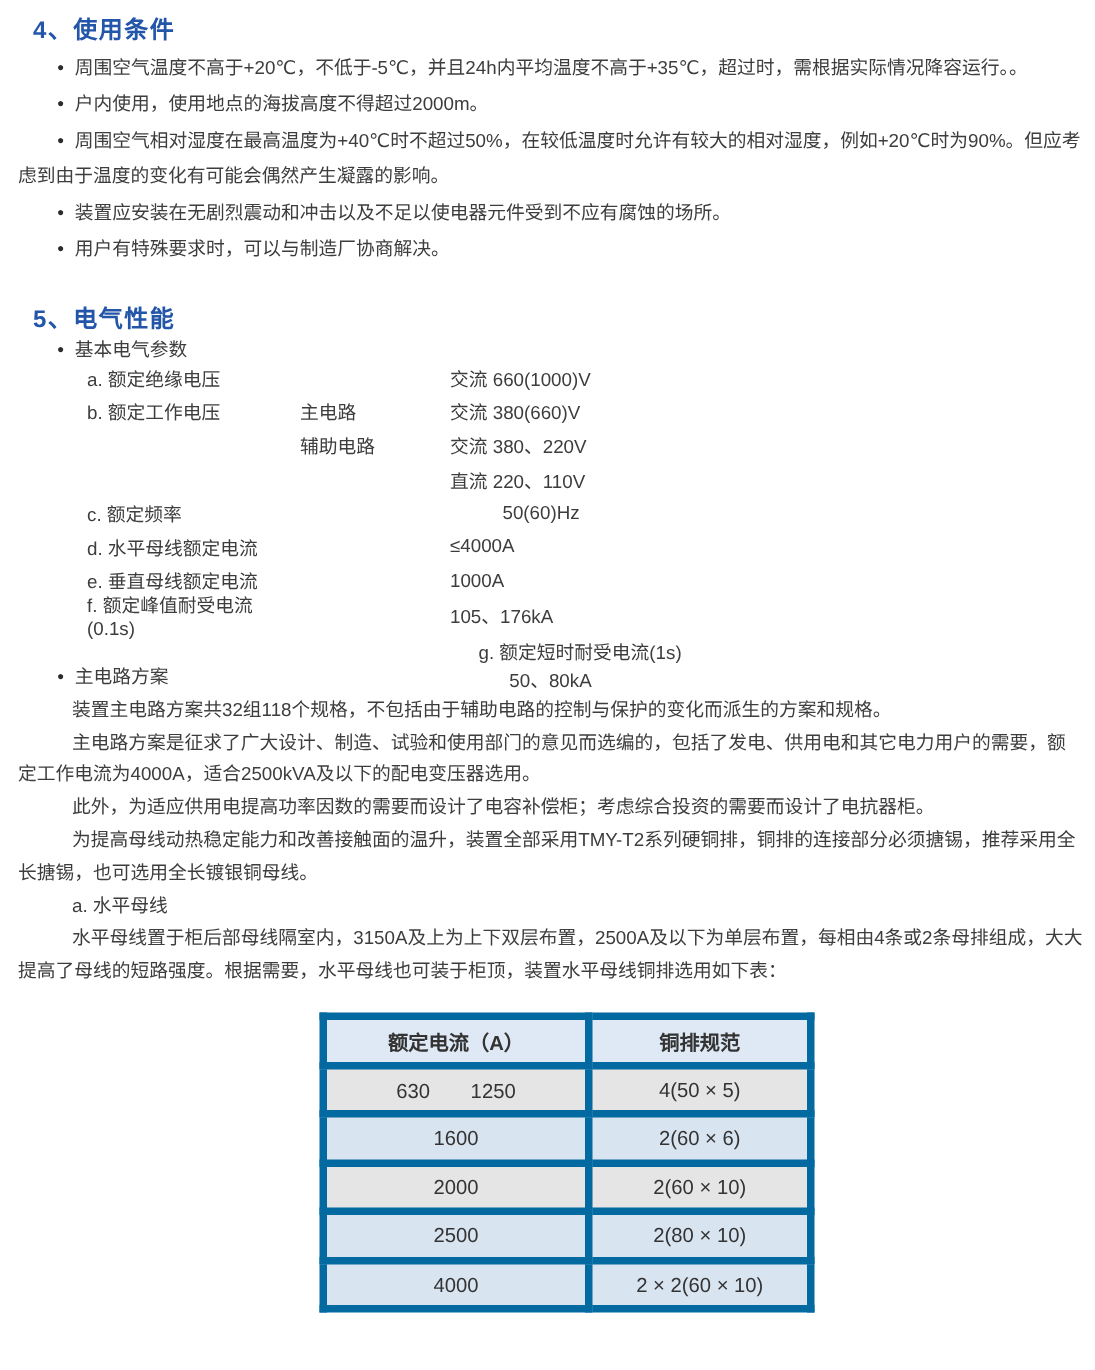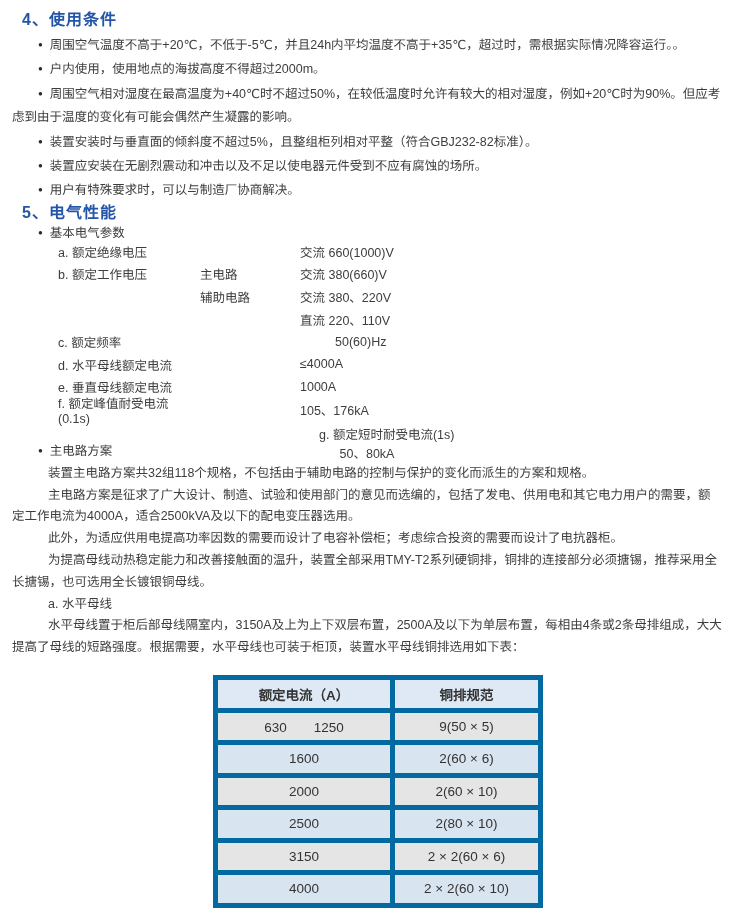--- a/index.html
+++ b/index.html
@@ -98,21 +98,20 @@
 <body>
 
 <div class="page">
 
   <h2 class="sec-heading" id="sec4-heading">4、使用条件</h2>
 
   <div class="bullets">
     <p class="bullet"><span class="dot">●</span><span>周围空气温度不高于+20℃，不低于-5℃，并且24h内平均温度不高于+35℃，超过时，需根据实际情况降容运行。。</span></p>
     <p class="bullet"><span class="dot">●</span><span>户内使用，使用地点的海拔高度不得超过2000m。</span></p>
     <p class="bullet"><span class="dot">●</span><span>周围空气相对湿度在最高温度为+40℃时不超过50%，在较低温度时允许有较大的相对湿度，例如+20℃时为90%。但应考虑到由于温度的变化有可能会偶然产生凝露的影响。</span></p>
-    <p class="bullet"><span class="dot">●</span><span>装置安装时与垂直面的倾斜度不超过5%，且整组柜列相对平整（符合GBJ232-82标准）。</span></p>
     <p class="bullet"><span class="dot">●</span><span>装置应安装在无剧烈震动和冲击以及不足以使电器元件受到不应有腐蚀的场所。</span></p>
     <p class="bullet"><span class="dot">●</span><span>用户有特殊要求时，可以与制造厂协商解决。</span></p>
   </div>
 
   <h2 class="sec-heading" id="sec5-heading">5、电气性能</h2>
 
   <p class="line-basic"><span class="dot">●</span><span>基本电气参数</span></p>
 
   <div class="params">
     <div class="prow">
@@ -173,38 +172,34 @@
   </div>
 
   <table class="spec">
     <tbody>
       <tr class="hrow">
         <th class="c1">额定电流（A）</th>
         <th class="c2">铜排规范</th>
       </tr>
       <tr class="cream">
         <td class="c1">630　　1250</td>
-        <td class="c2">9(50 × 5)</td>
+        <td class="c2">4(50 × 5)</td>
       </tr>
       <tr class="blue">
         <td class="c1">1600</td>
         <td class="c2">2(60 × 6)</td>
       </tr>
       <tr class="cream">
         <td class="c1">2000</td>
         <td class="c2">2(60 × 10)</td>
       </tr>
       <tr class="blue">
         <td class="c1">2500</td>
         <td class="c2">2(80 × 10)</td>
       </tr>
-      <tr class="cream">
-        <td class="c1">3150</td>
-        <td class="c2">2 × 2(60 × 6)</td>
-      </tr>
       <tr class="blue">
         <td class="c1">4000</td>
         <td class="c2">2 × 2(60 × 10)</td>
       </tr>
     </tbody>
   </table>
 
 </div>
 
 </body></html>

